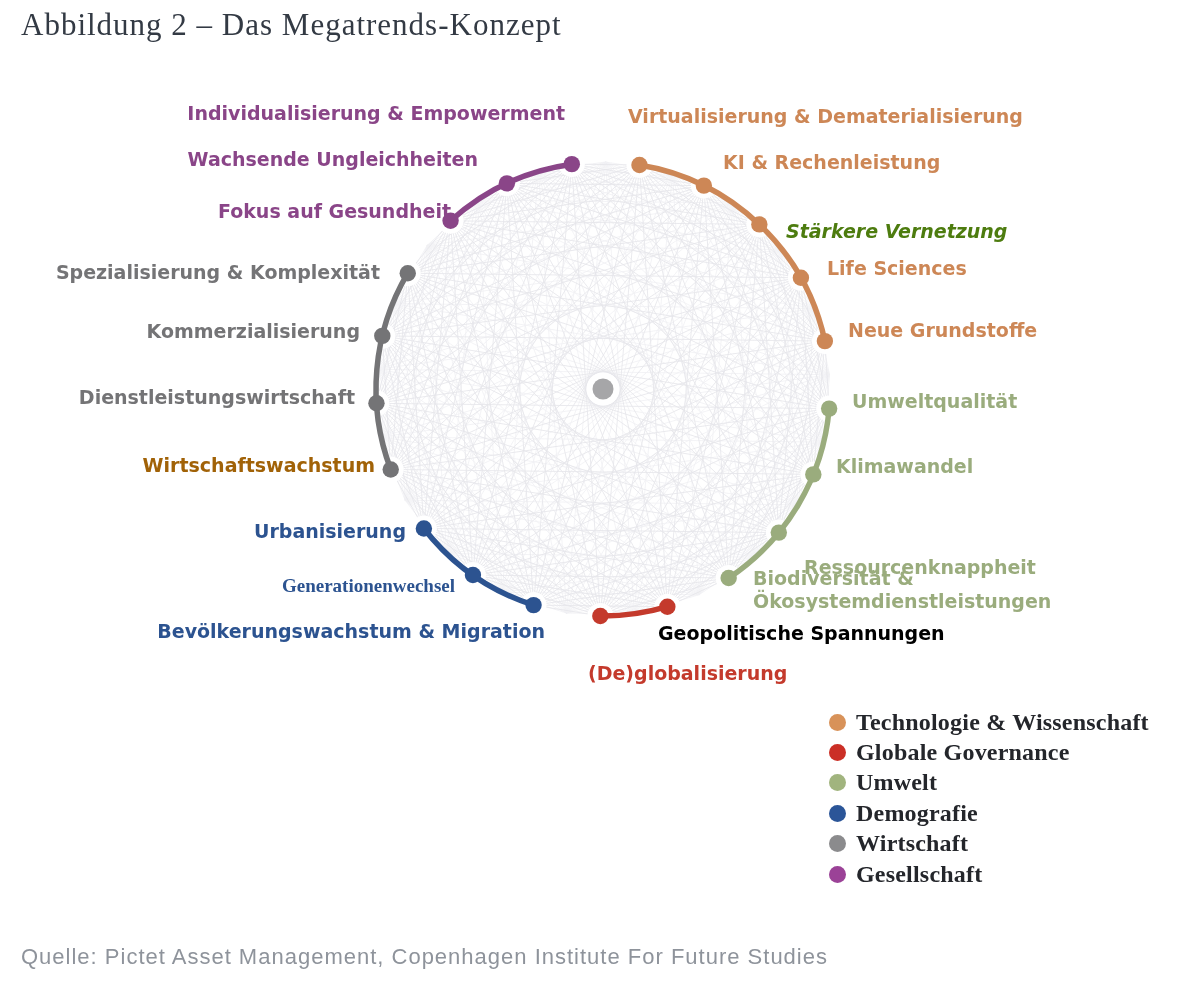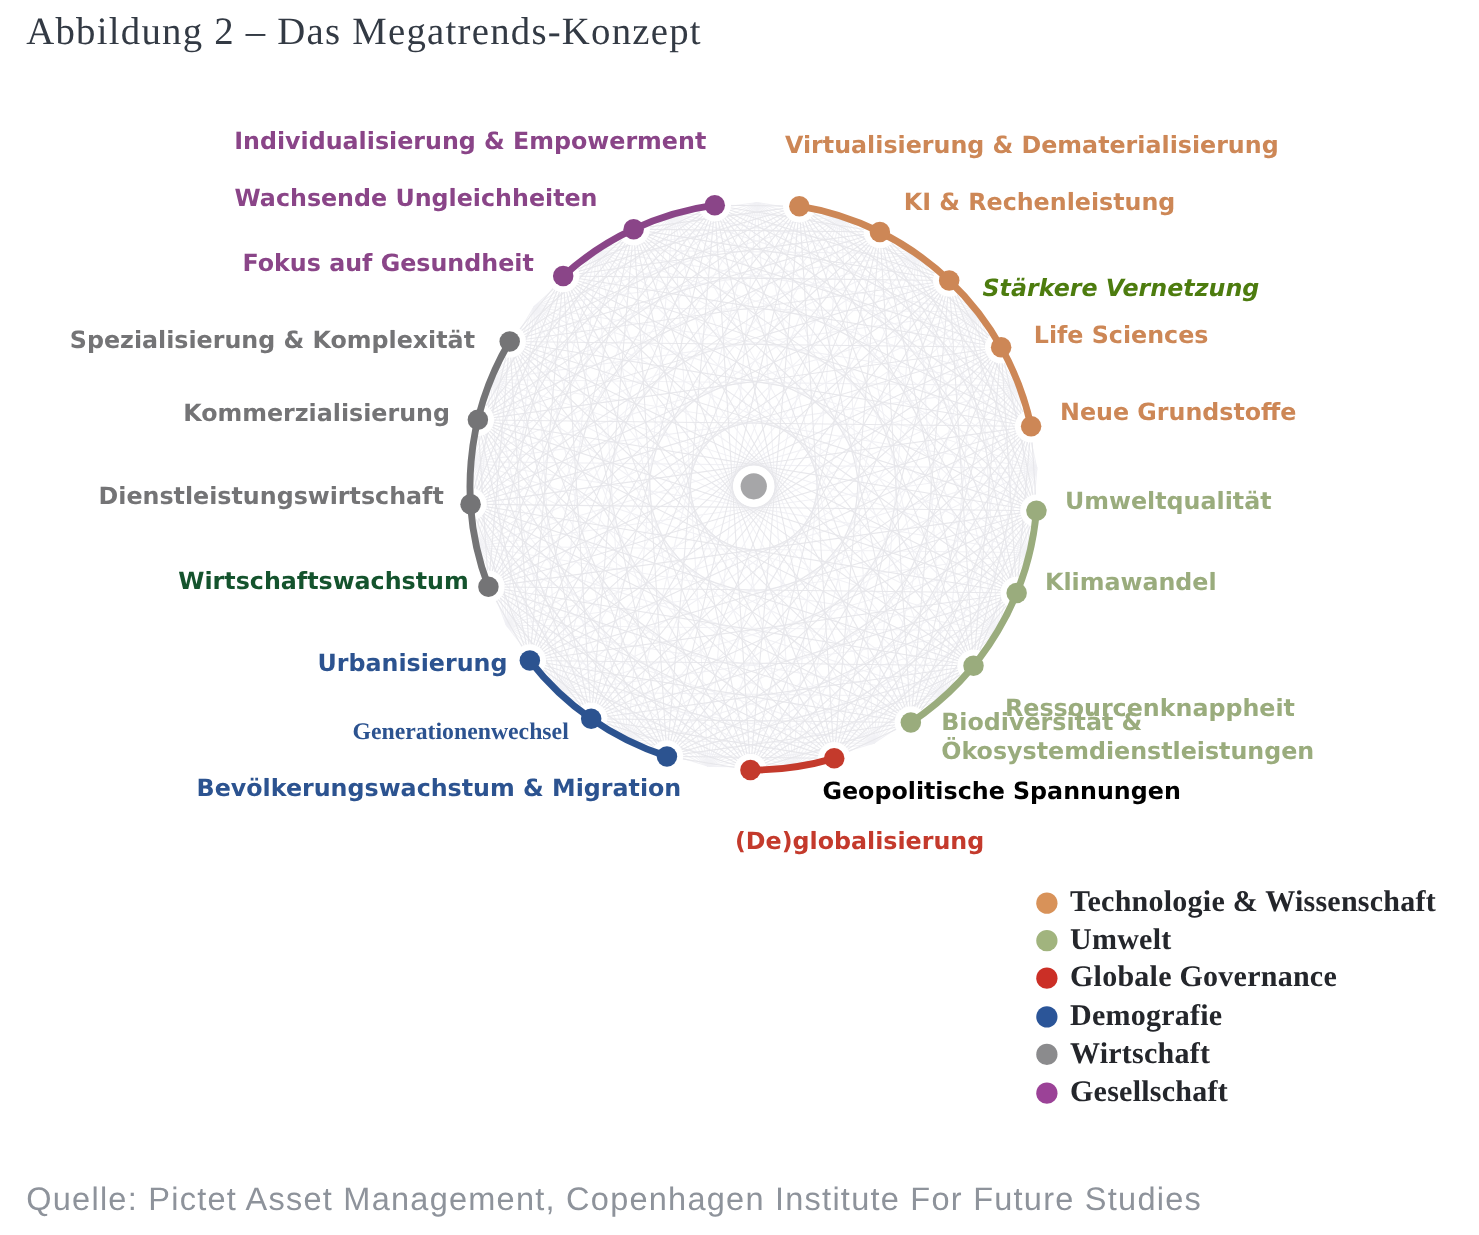--- a/index.html
+++ b/index.html
@@ -9,21 +9,21 @@
   #net{position:absolute;left:0;top:0;}
   .trend-label{position:absolute;font-family:"DejaVu Sans","Liberation Sans",sans-serif;font-weight:700;
     font-size:19px;line-height:23px;letter-spacing:0px;white-space:pre-line;}
   .trend-label.r{text-align:right;}
   .legend{position:absolute;left:829px;top:707px;}
   .legend-row{display:flex;align-items:center;height:30.4px;}
   .legend-dot{width:17px;height:17px;border-radius:50%;margin-right:10px;flex:none;}
   .legend-text{font-family:"Liberation Serif",serif;font-weight:600;font-size:24px;color:#24262b;
     letter-spacing:0.2px;white-space:nowrap;}
   .source-note{position:absolute;left:21px;top:944px;font-family:"Liberation Sans",sans-serif;font-weight:400;
-    font-size:26px;line-height:1.2;color:#8e939b;letter-spacing:1px;white-space:nowrap;}
+    font-size:22px;line-height:1.2;color:#8e939b;letter-spacing:1px;white-space:nowrap;}
 </style>
 </head>
 <body>
 
 <div class="figure-title">Abbildung 2 – Das Megatrends-Konzept</div>
 
 <svg id="net" width="1183" height="988" viewBox="0 0 1183 988">
     <g>
       <line x1="605.6600702287891" y1="162.01558638008223" x2="672.4467211972078" y2="172.88393647172526" stroke="#f0f0f4" stroke-width="0.9" opacity="0.9"></line>
       <line x1="605.6600702287891" y1="162.01558638008223" x2="733.0627262253383" y2="202.95514721757908" stroke="#f0f0f4" stroke-width="0.9" opacity="0.9"></line>
@@ -516,40 +516,40 @@
     <div class="trend-label l" style="top: 390px; left: 852px; color: rgb(154, 172, 125);">Umweltqualität</div>
     <div class="trend-label l" style="top: 455px; left: 836px; color: rgb(154, 172, 125);">Klimawandel</div>
     <div class="trend-label l" style="top: 518px; left: 804px; color: rgb(154, 172, 125); margin-top: 38px;">Ressourcenknappheit</div>
     <div class="trend-label l" style="top: 567px; left: 753px; color: rgb(154, 172, 125);">Biodiversität &amp;
 Ökosystemdienstleistungen</div>
     <div class="trend-label l" style="top: 622px; left: 658px; color: #000000;">Geopolitische Spannungen</div>
     <div class="trend-label l" style="top: 662px; left: 588px; color: rgb(196, 58, 44);">(De)globalisierung</div>
     <div class="trend-label r" style="top: 620px; right: 638px; color: rgb(44, 83, 144);">Bevölkerungswachstum &amp; Migration</div>
     <div class="trend-label r" style="top: 574px; right: 728px; color: rgb(44, 83, 144); font-family: Liberation Serif, serif;">Generationenwechsel</div>
     <div class="trend-label r" style="top: 520px; right: 777px; color: rgb(44, 83, 144);">Urbanisierung</div>
-    <div class="trend-label r" style="top: 454px; right: 808px; color: #14532d;">Wirtschaftswachstum</div>
+    <div class="trend-label r" style="top: 454px; right: 808px; color: #a16207;">Wirtschaftswachstum</div>
     <div class="trend-label r" style="top: 386px; right: 828px; color: rgb(116, 116, 118);">Dienstleistungswirtschaft</div>
     <div class="trend-label r" style="top: 320px; right: 823px; color: rgb(116, 116, 118);">Kommerzialisierung</div>
     <div class="trend-label r" style="top: 261px; right: 803px; color: rgb(116, 116, 118);">Spezialisierung &amp; Komplexität</div>
-    <div class="trend-label r" style="top: 200px; right: 756px; color: rgb(138, 69, 136);">Fokus auf Gesundheit</div>
+    <div class="trend-label r" style="top: 200px; right: 732px; color: rgb(138, 69, 136);">Fokus auf Gesundheit</div>
     <div class="trend-label r" style="top: 148px; right: 705px; color: rgb(138, 69, 136);">Wachsende Ungleichheiten</div>
   </div>
 
 <div class="legend" id="legend">
     <div class="legend-row">
       <span class="legend-dot" style="background: rgb(216, 146, 89);"></span>
       <span class="legend-text">Technologie &amp; Wissenschaft</span>
     </div>
     <div class="legend-row">
+      <span class="legend-dot" style="background: rgb(203, 47, 38);"></span>
+      <span class="legend-text">Globale Governance</span>
+    </div>
+    <div class="legend-row">
       <span class="legend-dot" style="background: rgb(161, 180, 126);"></span>
       <span class="legend-text">Umwelt</span>
-    </div>
-    <div class="legend-row">
-      <span class="legend-dot" style="background: rgb(203, 47, 38);"></span>
-      <span class="legend-text">Globale Governance</span>
     </div>
     <div class="legend-row">
       <span class="legend-dot" style="background: rgb(43, 85, 152);"></span>
       <span class="legend-text">Demografie</span>
     </div>
     <div class="legend-row">
       <span class="legend-dot" style="background: rgb(139, 139, 141);"></span>
       <span class="legend-text">Wirtschaft</span>
     </div>
     <div class="legend-row">

